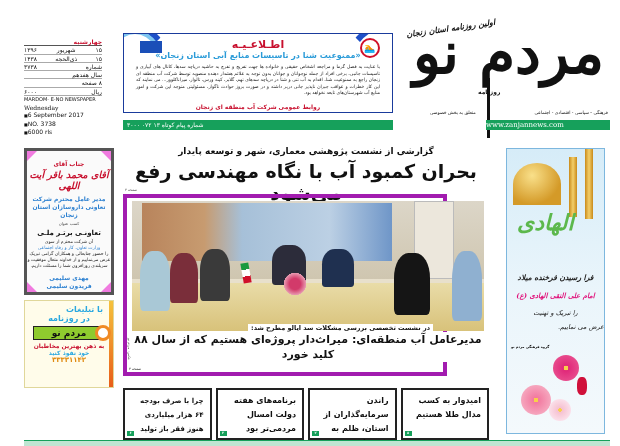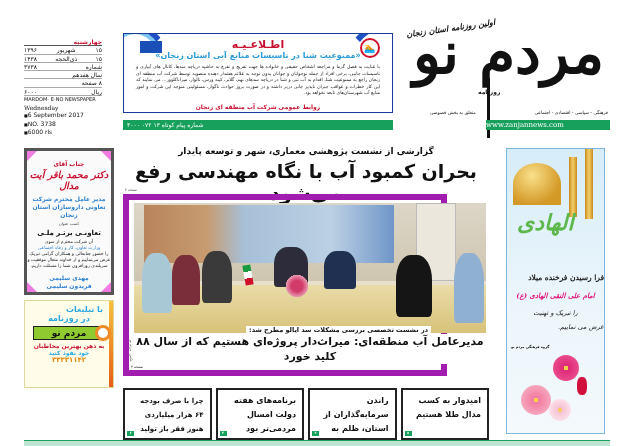--- a/index.html
+++ b/index.html
@@ -41,21 +41,21 @@
   .strip-left { left: 123px; width: 270px; direction: rtl; padding-right: 4px; text-align: left; padding-left: 4px; }
   .strip-left span { direction: rtl; }
   .strip-right { left: 486px; width: 124px; font-family: "DejaVu Serif", serif; font-size: 7px; }
 
   
   .kicker { left: 125px; top: 146px; width: 362px; text-align: center; font-size: 9px; font-weight: bold; direction: rtl; }
   .headline { left: 125px; top: 160px; width: 362px; text-align: center; font-size: 19px; font-weight: bold; direction: rtl; letter-spacing: -0.5px; }
   .pageref { font-size: 3.5px; color: #444; }
 
   
-  .mainbox { left: 123px; top: 194px; width: 324px; height: 182px; border: 6px solid #a21caf; padding-left: 40px; }
+  .mainbox { left: 123px; top: 194px; width: 324px; height: 182px; border: 4px solid #a21caf; padding-left: 40px; }
   .photo { position: absolute; left: 5px; top: 3px; width: 352px; height: 130px; overflow: hidden; background: #e8e0cc; }
   .photo .wall { position: absolute; left: 0; top: 0; width: 100%; height: 60%; background: linear-gradient(#dcd6c8, #cfc6b0); }
   .photo .banner { position: absolute; left: 10px; top: 2px; width: 250px; height: 58px; background: linear-gradient(90deg, #b8845c 0%, #c79b70 25%, #a6c0d8 40%, #bcd0e4 75%, #6f96c8 100%); }
   .photo .door { position: absolute; right: 30px; top: 0; width: 40px; height: 78px; background: #ece7dc; border: 1px solid #bbb; }
   .photo .table { position: absolute; left: 0; right: 0; bottom: 0; height: 48px; background: linear-gradient(#e9dca8, #d8c27a); }
   .photo .person { position: absolute; border-radius: 40% 40% 10% 10%; }
   .photo .flag { position: absolute; left: 110px; top: 62px; width: 8px; height: 20px; background: linear-gradient(#1a9a3e 33%, #fff 33% 66%, #d0102a 66%); transform: rotate(-10deg); }
   .photo .flowers { position: absolute; left: 150px; top: 70px; width: 26px; height: 26px; border-radius: 50%; background: radial-gradient(circle, #d23a6a 30%, #e89ab0 60%, transparent 62%); }
 
   .subkicker { position: absolute; right: 10px; top: 126px; background: #fff; font-size: 6.5px; padding: 0 3px; direction: rtl; font-weight: bold; }
@@ -93,21 +93,21 @@
   .ad .brand { margin: 3px auto 0; width: 72px; background: #8fcb2e; color: #111; font-weight: bold; font-size: 9px; border: 1px solid #222; line-height: 12px; }
   .ad .t3 { color: #c8102e; font-size: 6px; margin-top: 2px; font-weight: bold; }
   .ad .t4 { color: #2aa8e0; font-size: 6px; font-weight: bold; }
   .ad .phone { color: #e08a10; font-size: 7px; font-weight: bold; }
 
   
   .relad { left: 506px; top: 148px; width: 99px; height: 286px; border: 1px solid #7db7de; background: linear-gradient(#d6ecf8, #eaf5fb 50%, #f4f9fc); overflow: hidden; text-align: center; direction: rtl; }
   .relad .dome { position: absolute; left: 6px; top: 14px; width: 48px; height: 42px; border-radius: 50% 50% 0 0; background: radial-gradient(circle at 40% 30%, #f9e08a, #d49a28 70%); }
   .relad .minaret { position: absolute; width: 8px; background: linear-gradient(90deg,#c98a1a,#f3cf6a,#c98a1a); }
   .relad .calli { position: absolute; left: 10px; top: 60px; color: #5cb84c; font-family: "DejaVu Serif", serif; font-style: italic; font-size: 22px; font-weight: bold; }
-  .relad .l1 { position: absolute; left: 0; right: 0; top: 124px; font-family: "DejaVu Serif", serif; font-weight: bold; font-size: 7.5px; color: #222; text-align: right; }
+  .relad .l1 { position: absolute; left: 0; right: 0; top: 124px; font-family: "DejaVu Serif", serif; font-style: italic; font-weight: bold; font-size: 7.5px; color: #222; }
   .relad .l2 { position: absolute; left: 0; right: 0; top: 142px; font-family: "DejaVu Serif", serif; font-style: italic; font-weight: bold; font-size: 7px; color: #e0117a; }
   .relad .l3 { position: absolute; left: 0; right: 0; top: 160px; font-family: "DejaVu Serif", serif; font-style: italic; font-size: 6.5px; color: #222; }
   .relad .l4 { position: absolute; left: 0; right: 0; top: 174px; font-family: "DejaVu Serif", serif; font-style: italic; font-size: 6.5px; color: #222; text-align: right; }
   .relad .sig { position: absolute; left: 4px; top: 196px; font-size: 3.5px; font-weight: bold; }
   .relad .flower { position: absolute; border-radius: 50%; }
 
   .bottom-rule { left: 24px; top: 440px; width: 586px; height: 6px; background: #bfe5d2; border-top: 1px solid #16a05b; }
 </style>
 </head>
 <body>
@@ -203,21 +203,21 @@
   <div class="teaser"><span>برنامه‌های هفته دولت امسال مردمی‌تر بود</span><span class="pg">۲</span></div>
   <div class="teaser" style="font-size:7px;"><span>چرا با صرف بودجه ۶۴ هزار میلیاردی هنوز فقر باز تولید می‌شود؟</span><span class="pg">۶</span></div>
 </div>
 
 <div class="abs congrats">
   <div class="corner-l"></div>
     <div class="corner-r"></div>
     <div class="corner-bl"></div>
     <div class="corner-br"></div>
   <div class="salut">جناب آقای</div>
-  <div class="name">دکتر محمد باقر آیت مدال</div>
+  <div class="name">آقای محمد باقر آیت اللهی</div>
   <div class="role">مدیر عامل محترم شرکت تعاونی داروسازان استان زنجان</div>
   <div class="small">کسب عنوان</div>
   <div class="award">تعاونـی برتـر ملـی</div>
   <div class="msg">
     <div>آن شرکت محترم از سوی</div>
     <div class="blue">وزارت تعاون، کار و رفاه اجتماعی</div>
     <div>را حضور جنابعالی و همکاران گرامی تبریک عرض می‌نماییم و از خداوند متعال موفقیت و سربلندی روزافزون شما را مسئلت داریم.</div>
   </div>
   <div class="from">
     <div>مهدی سلیمی</div>

